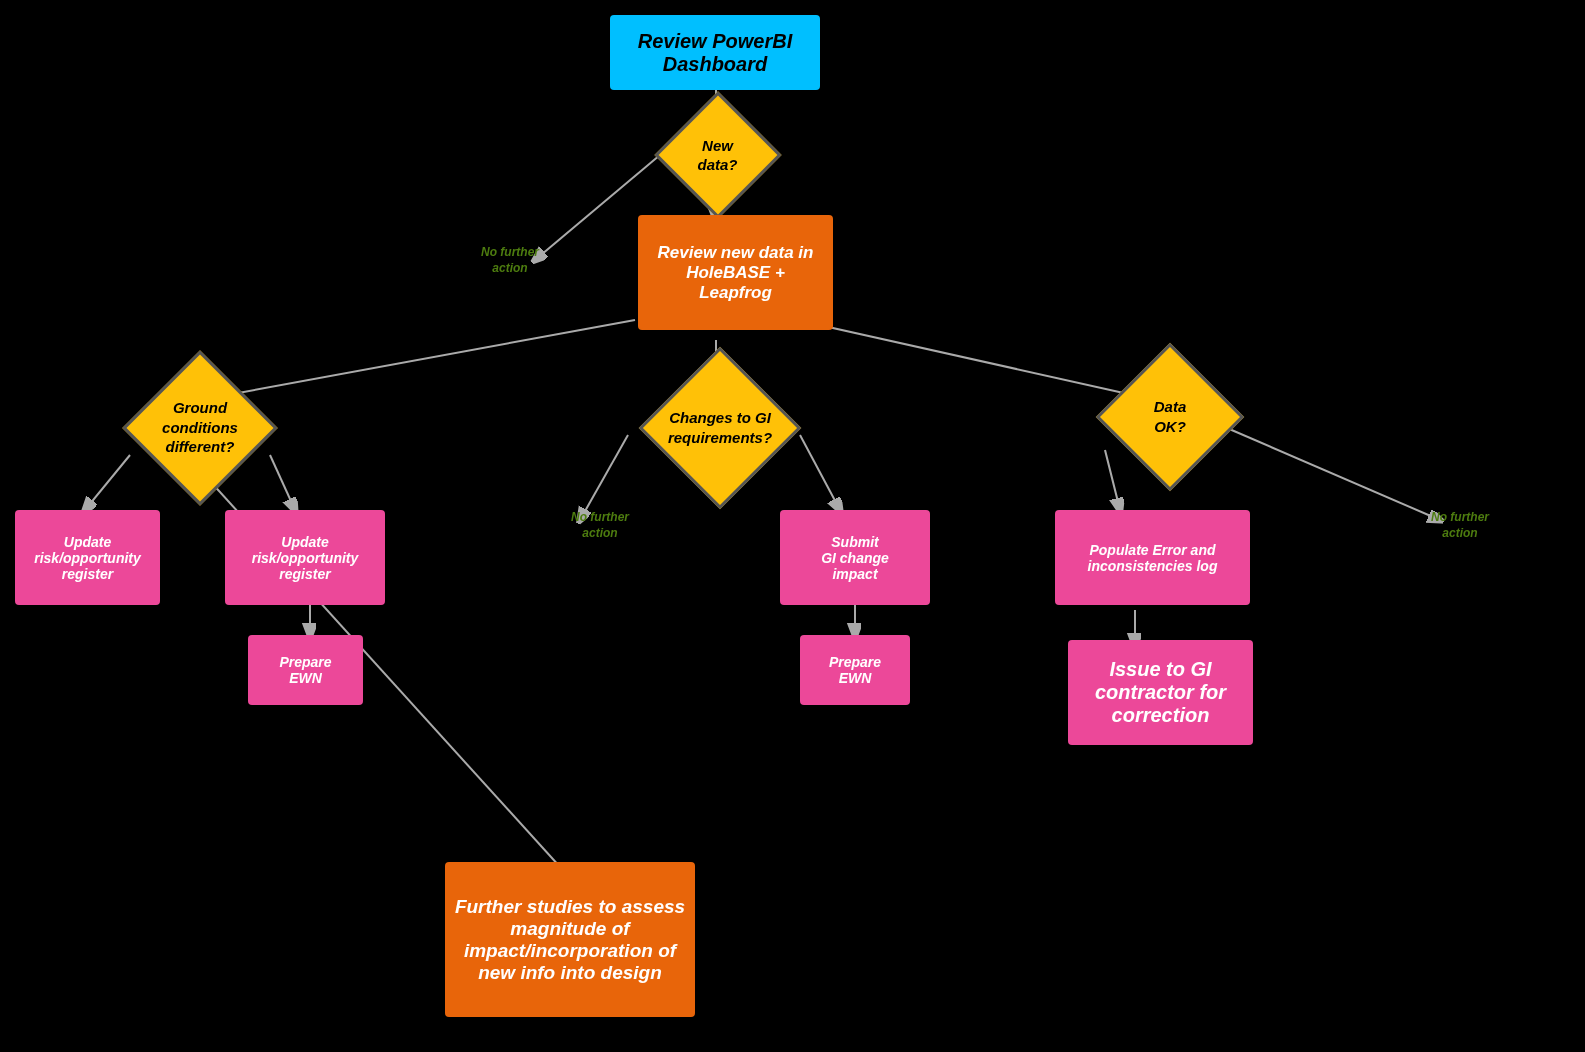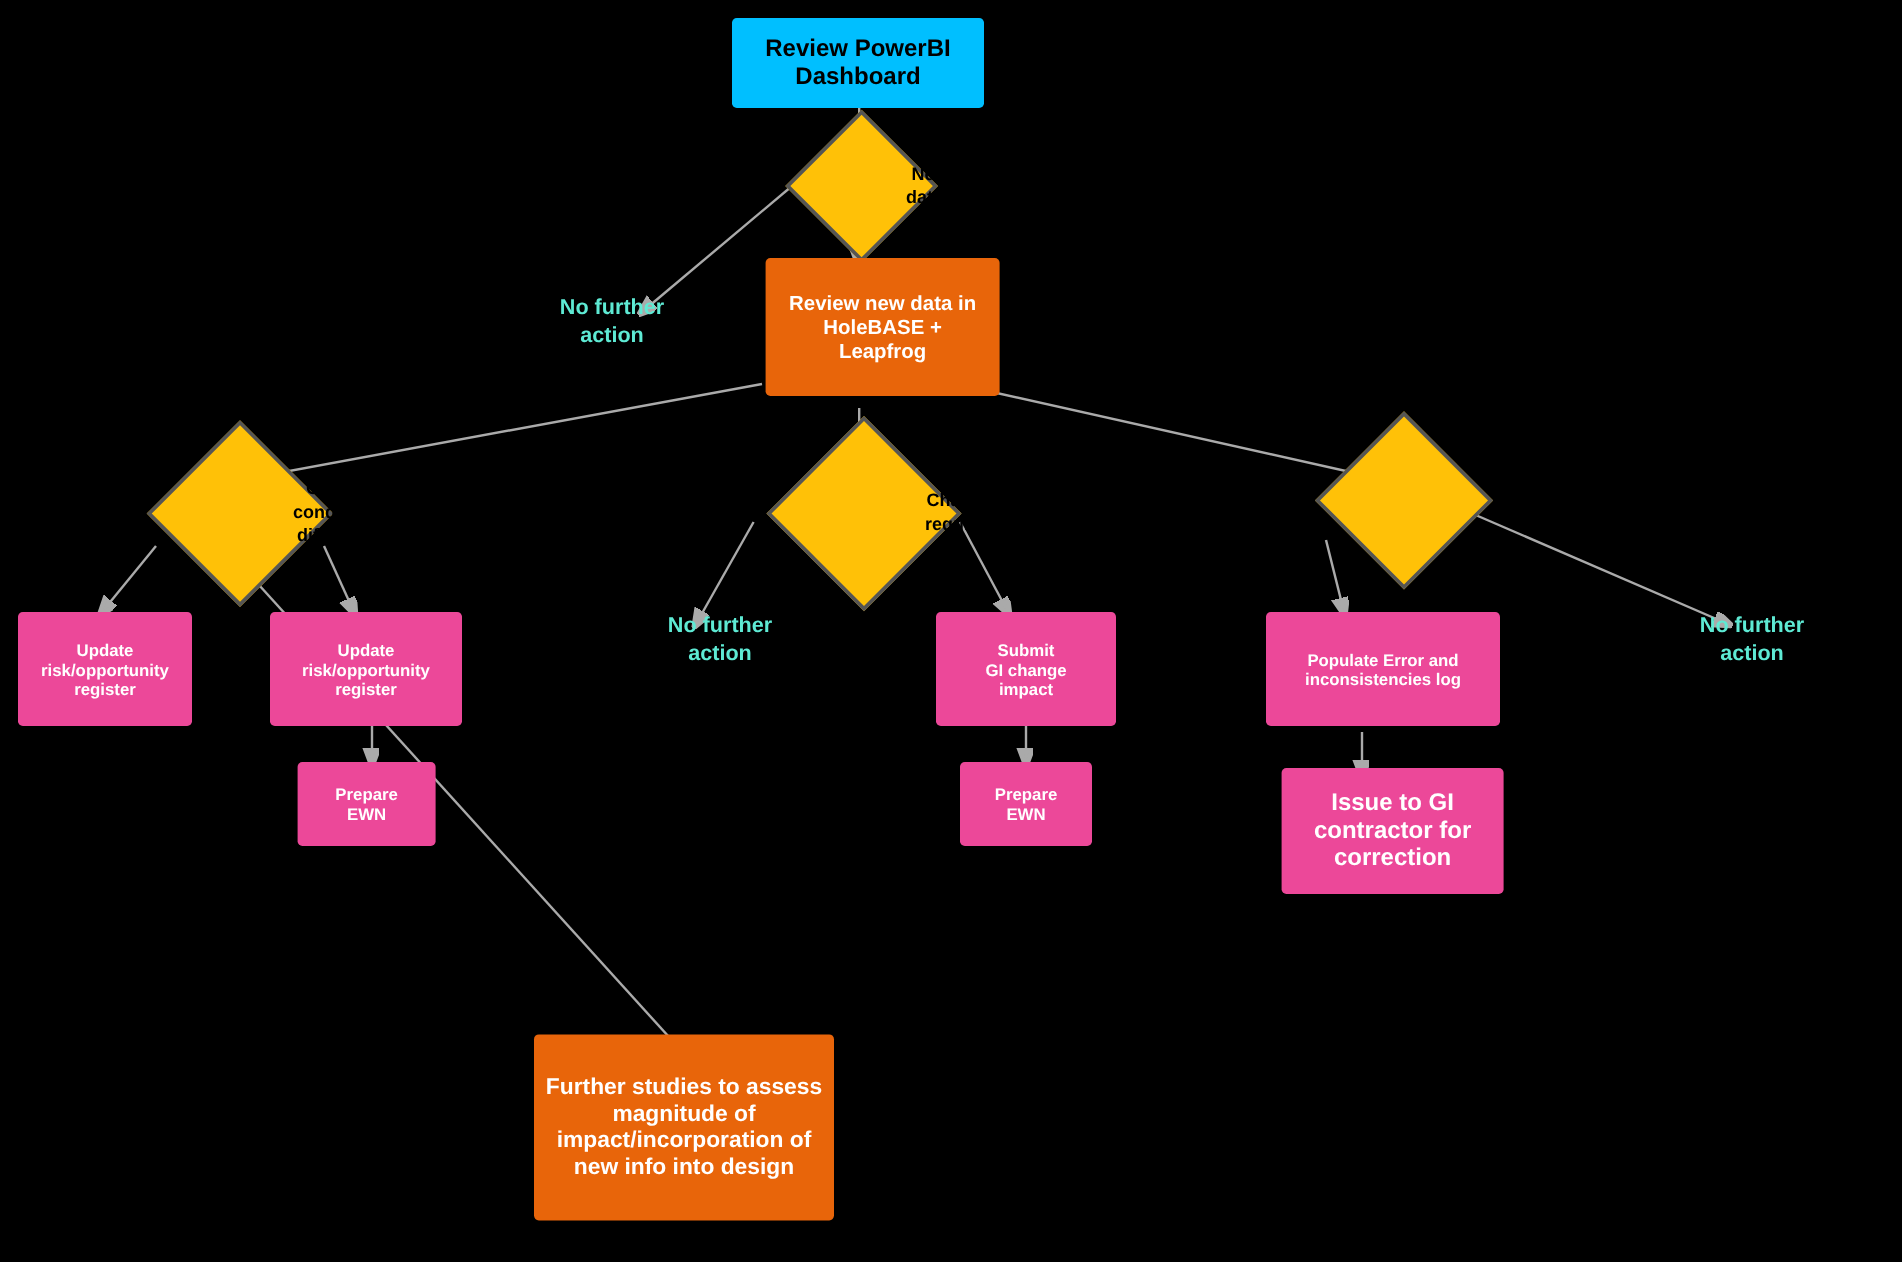--- a/index.html
+++ b/index.html
@@ -8,20 +8,21 @@
       width: 1585px;
       height: 1052px;
       overflow: hidden;
       font-family: Arial, sans-serif;
       position: relative;
     }
     .flowchart {
       position: absolute;
       width: 1585px;
       height: 856px;
+      font-style: italic;
     }
 
     
     .box {
       position: absolute;
       display: flex;
       align-items: center;
       justify-content: center;
       text-align: center;
       font-weight: bold;
@@ -47,21 +48,21 @@
     .diamond-wrap {
       position: absolute;
       display: flex;
       align-items: center;
       justify-content: center;
     }
     .diamond {
       position: relative;
       display: flex;
       align-items: center;
-      justify-content: flex-end;
+      justify-content: center;
     }
     .diamond::before {
       content: '';
       position: absolute;
       top: 50%;
       left: 50%;
       transform: translate(-50%, -50%) rotate(45deg);
       background: #FFC107;
       border: 3px solid #555;
     }
@@ -71,22 +72,22 @@
       text-align: center;
       font-weight: bold;
       color: #000;
       font-size: 15px;
       line-height: 1.3;
     }
 
     
     .no-further {
       position: absolute;
-      color: #5eead4;
-      font-size: 18px;
+      color: #4d7c0f;
+      font-size: 12px;
       font-weight: bold;
       text-align: center;
       line-height: 1.3;
     }
 
     
     .connector-svg {
       position: absolute;
       top: 0;
       left: 0;

